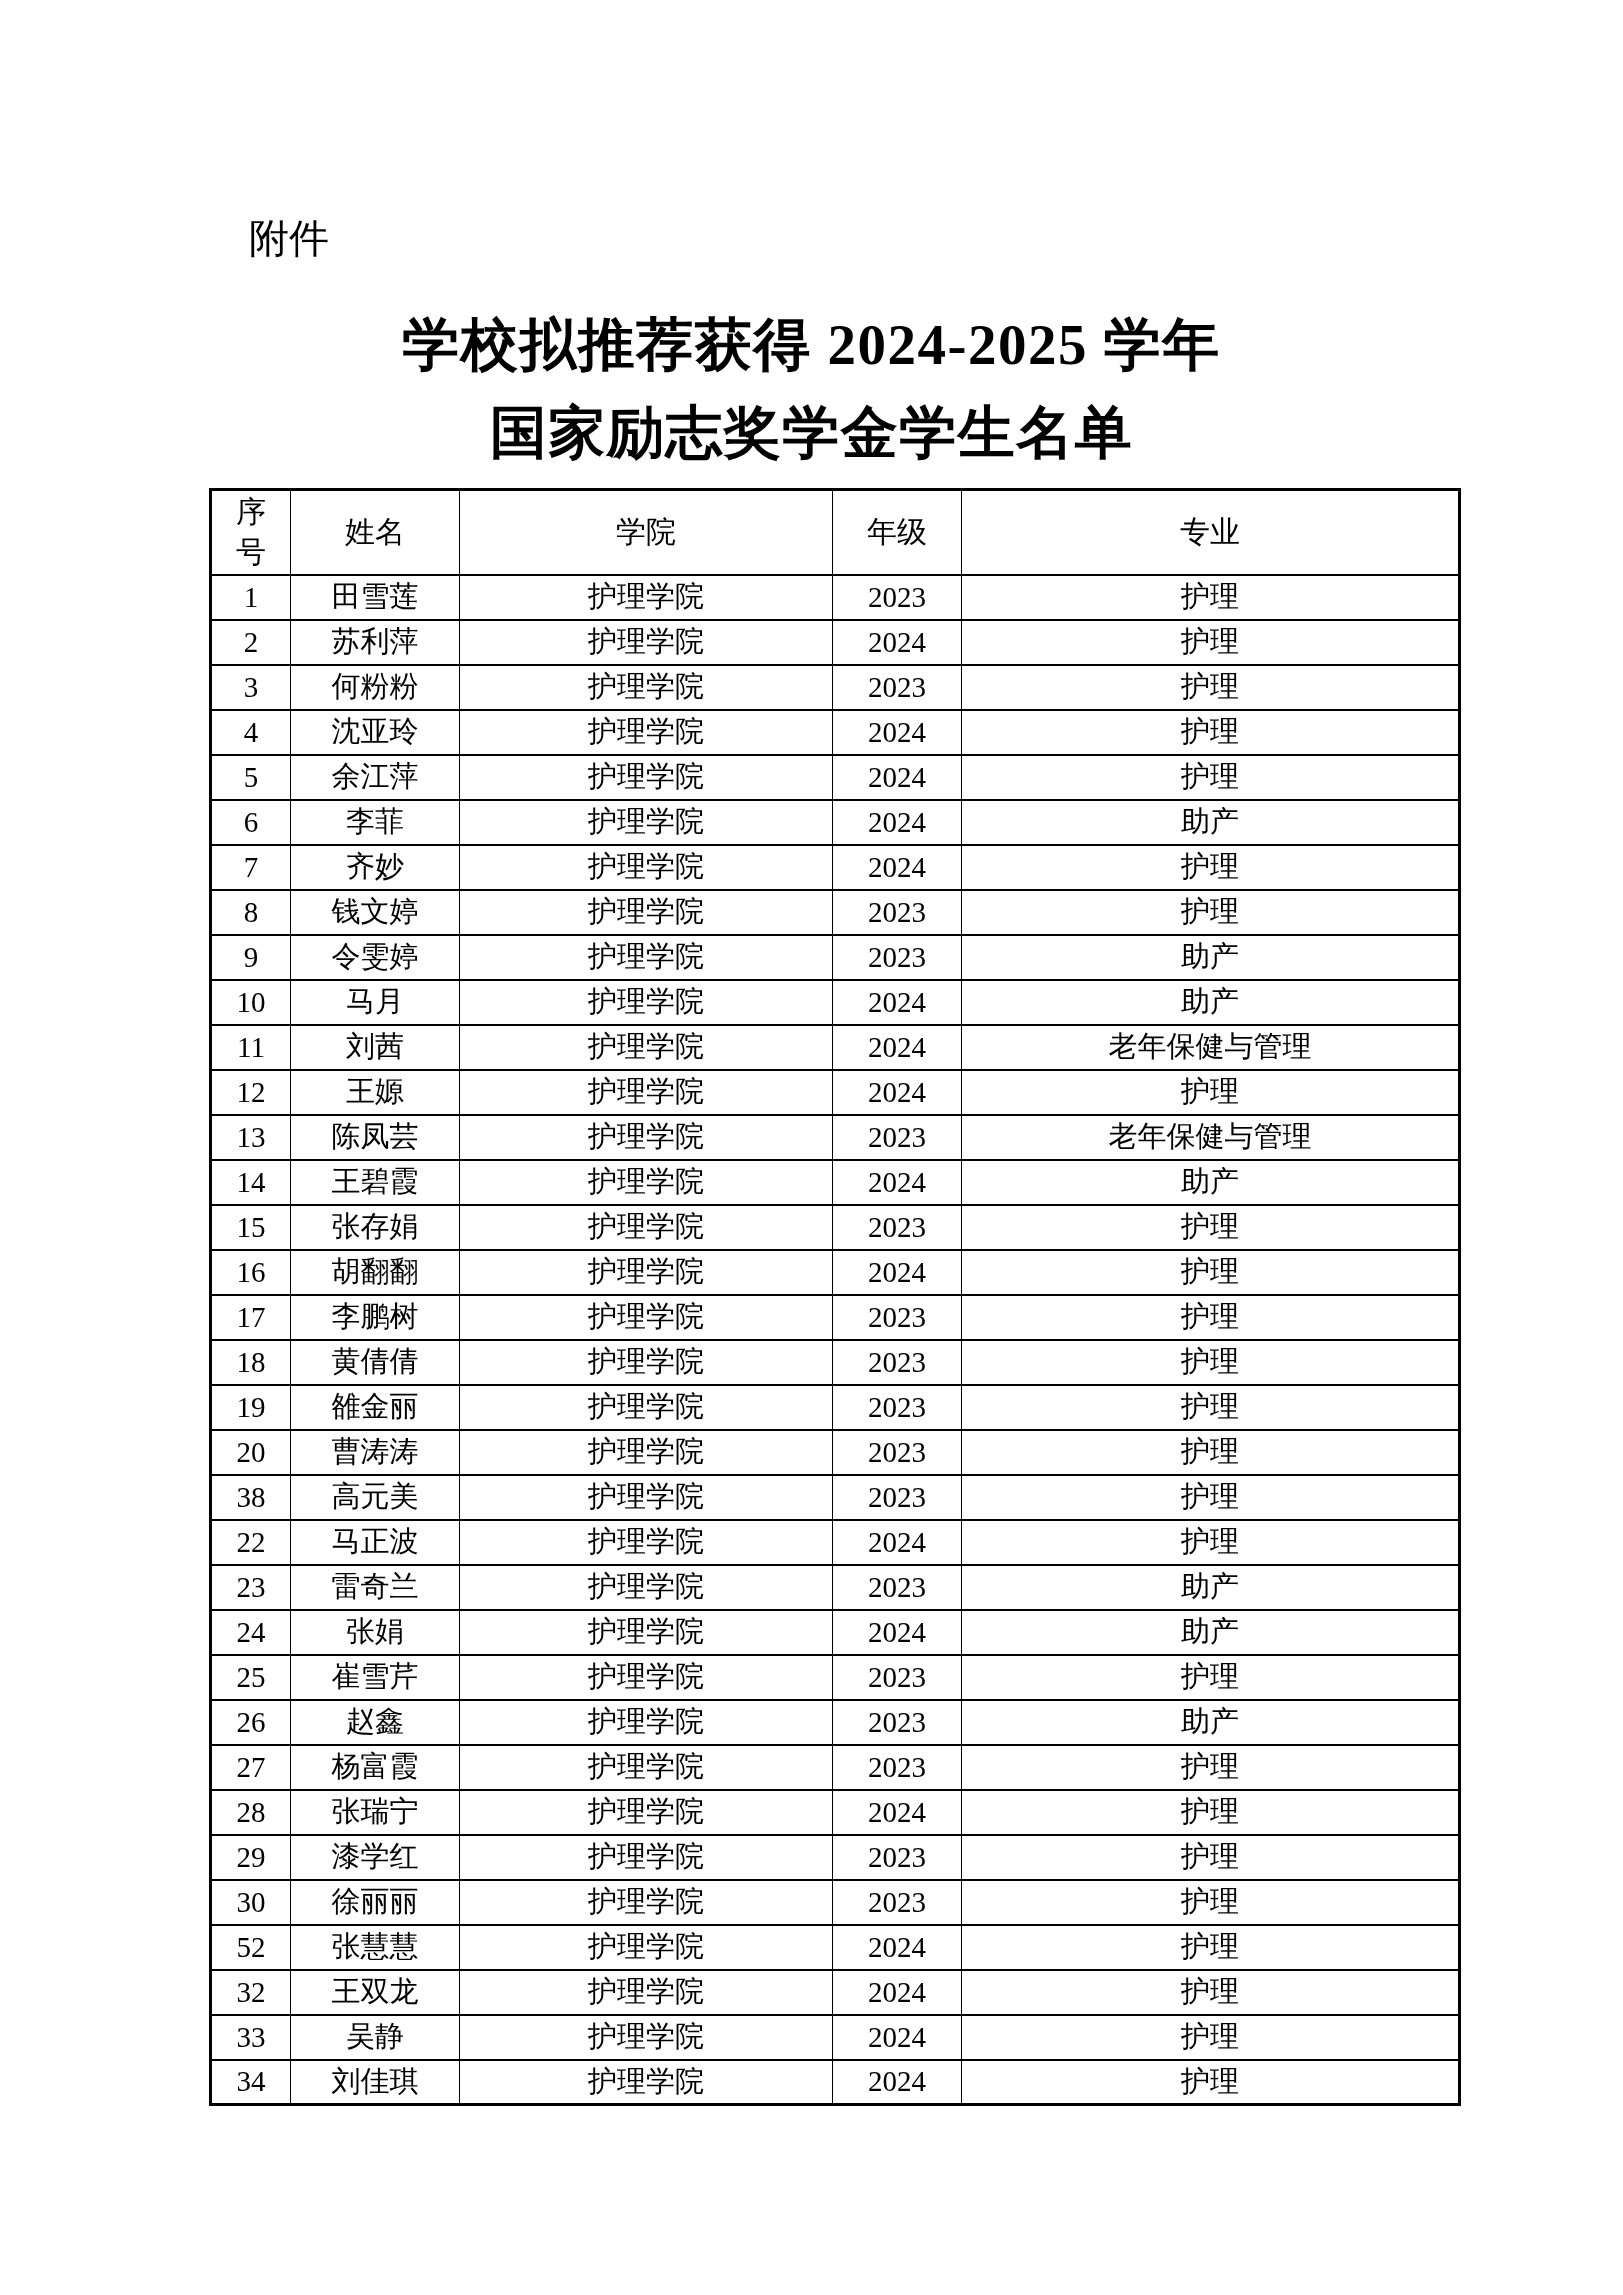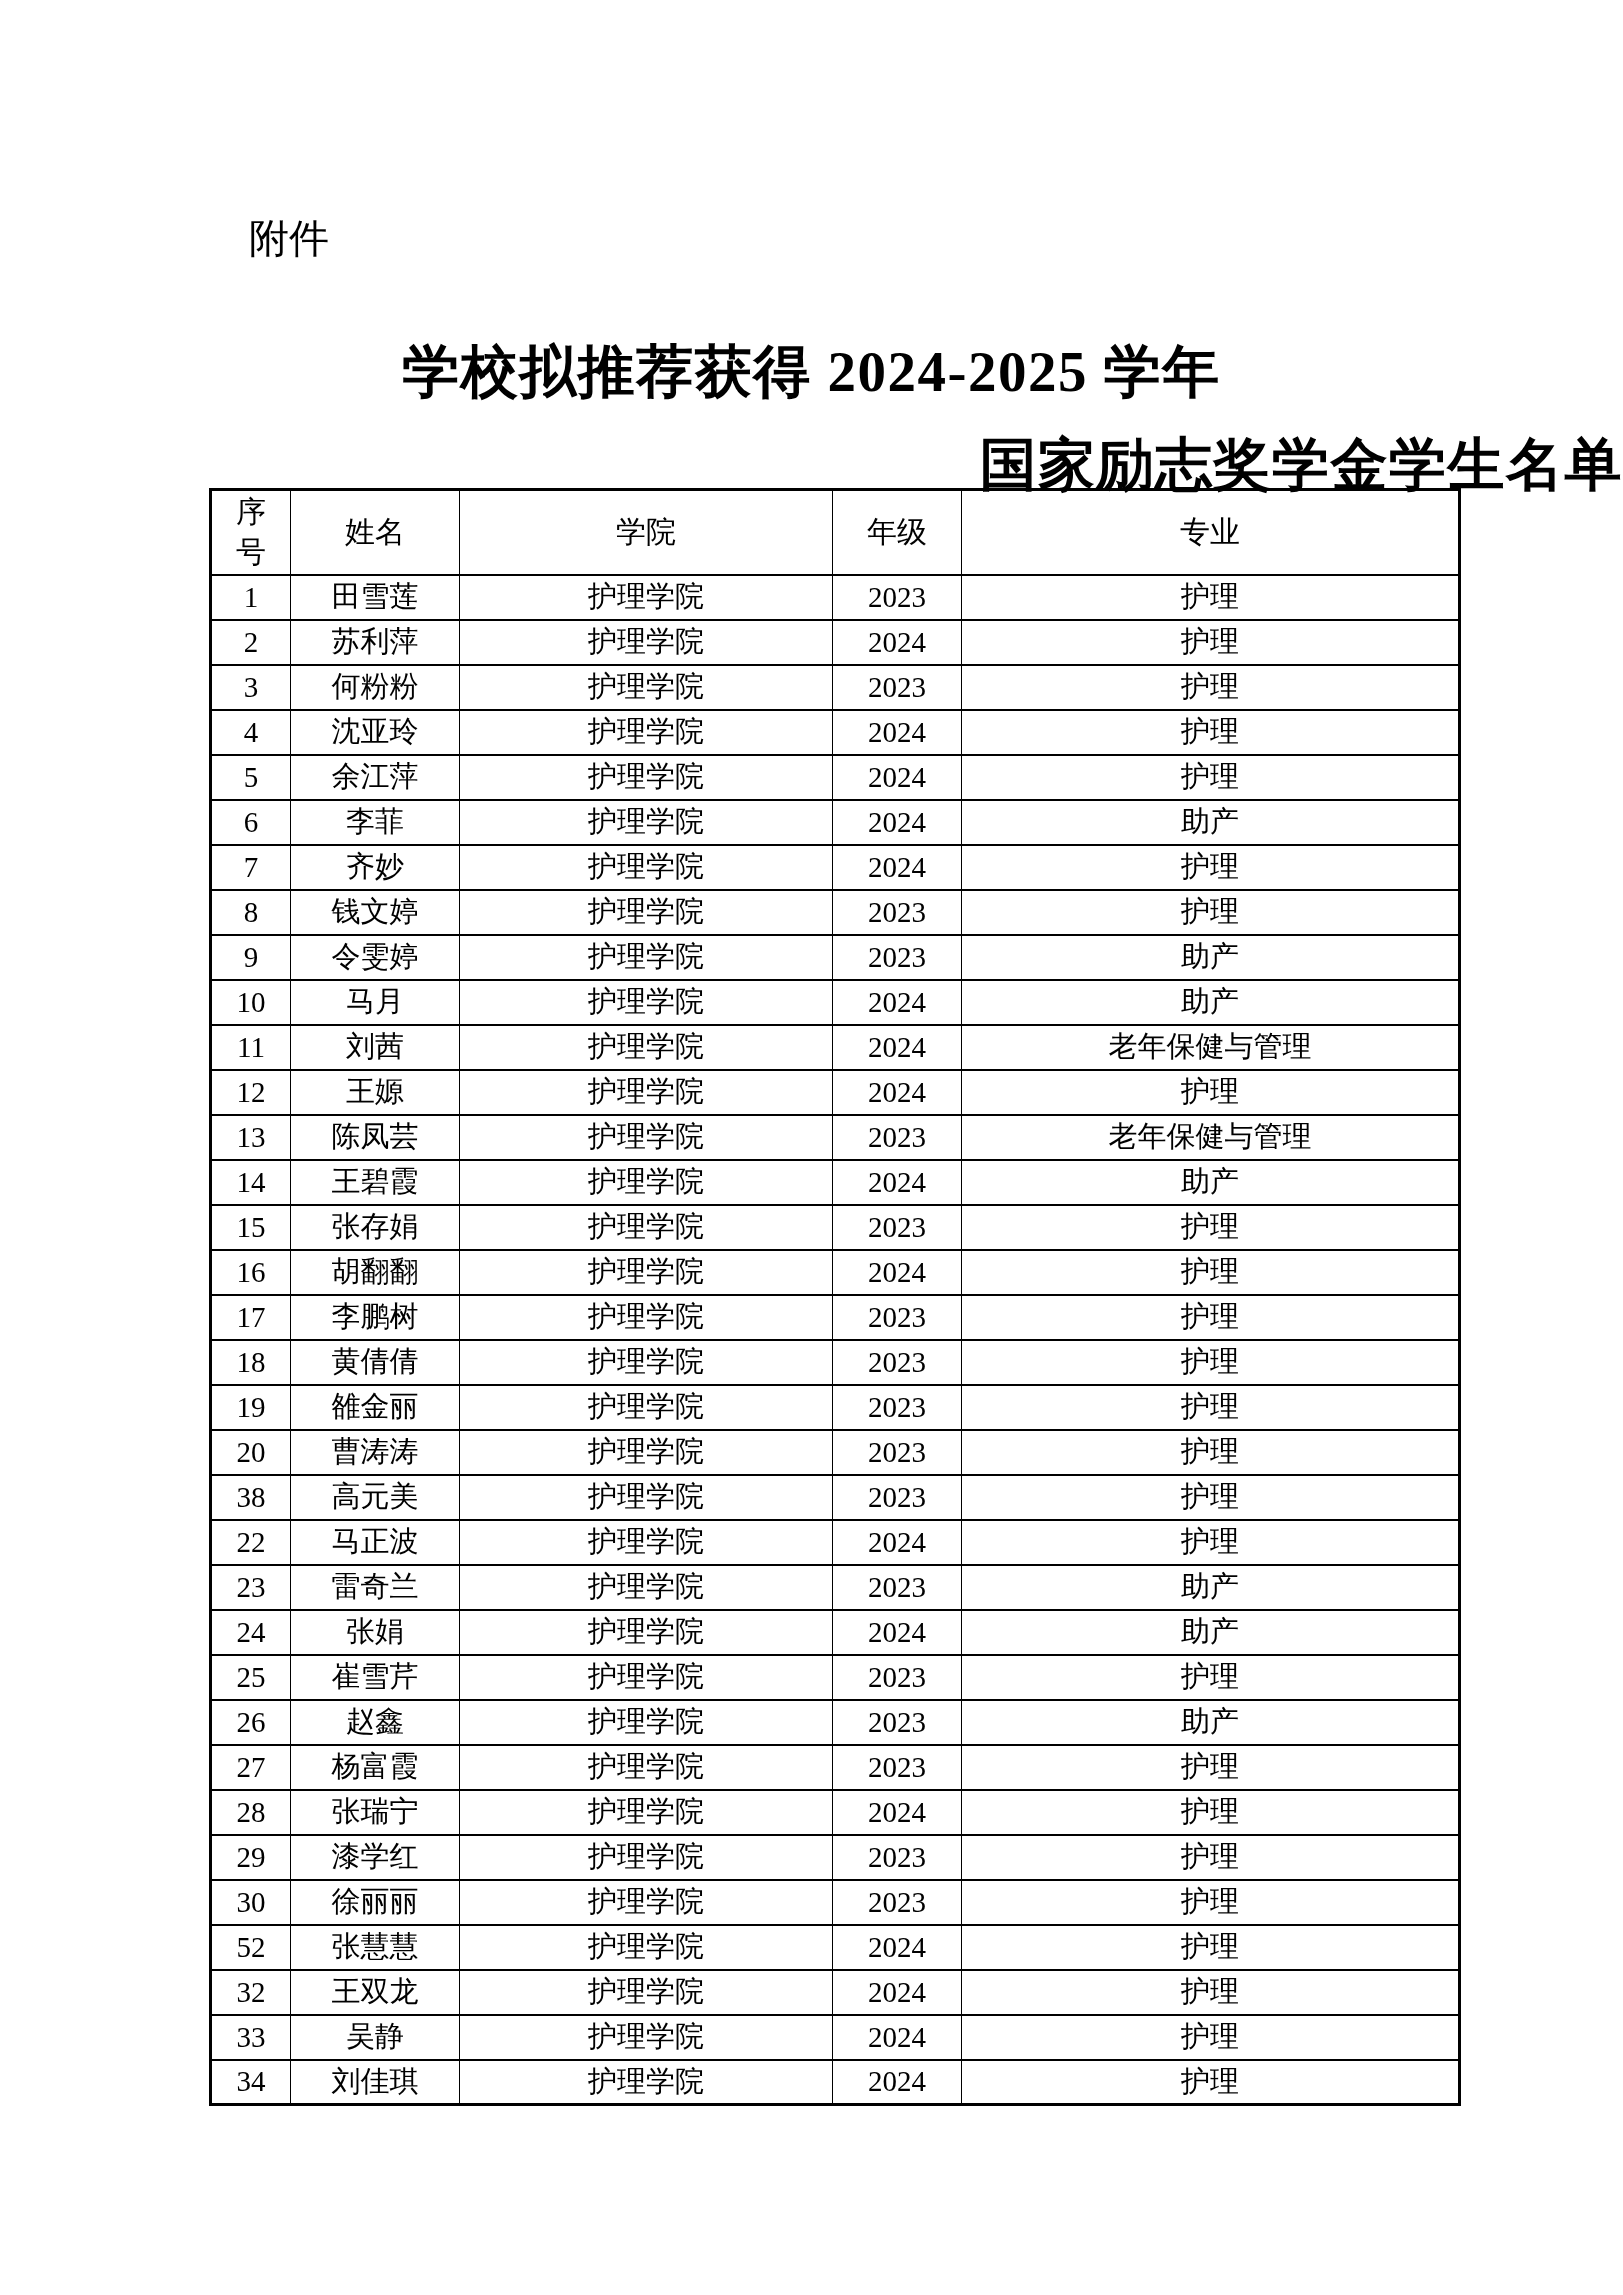--- a/index.html
+++ b/index.html
@@ -34,22 +34,22 @@
     position: absolute;
     left: 0;
     width: 1623px;
     text-align: center;
     font-weight: bold;
     font-size: 57px;
     line-height: 1;
     letter-spacing: 1.5px;
     white-space: nowrap;
   }
-  .doc-title.line1 { top: 316px; margin-top: 27px; }
-  .doc-title.line2 { top: 436px; text-align: right; }
+  .doc-title.line1 { top: 316px; }
+  .doc-title.line2 { top: 404px; }
 
   table.roster {
     position: absolute;
     left: 209px;
     top: 488px;
     width: 1248px;
     border-collapse: collapse;
     table-layout: fixed;
     border: 3.1px solid #000000;
   }

